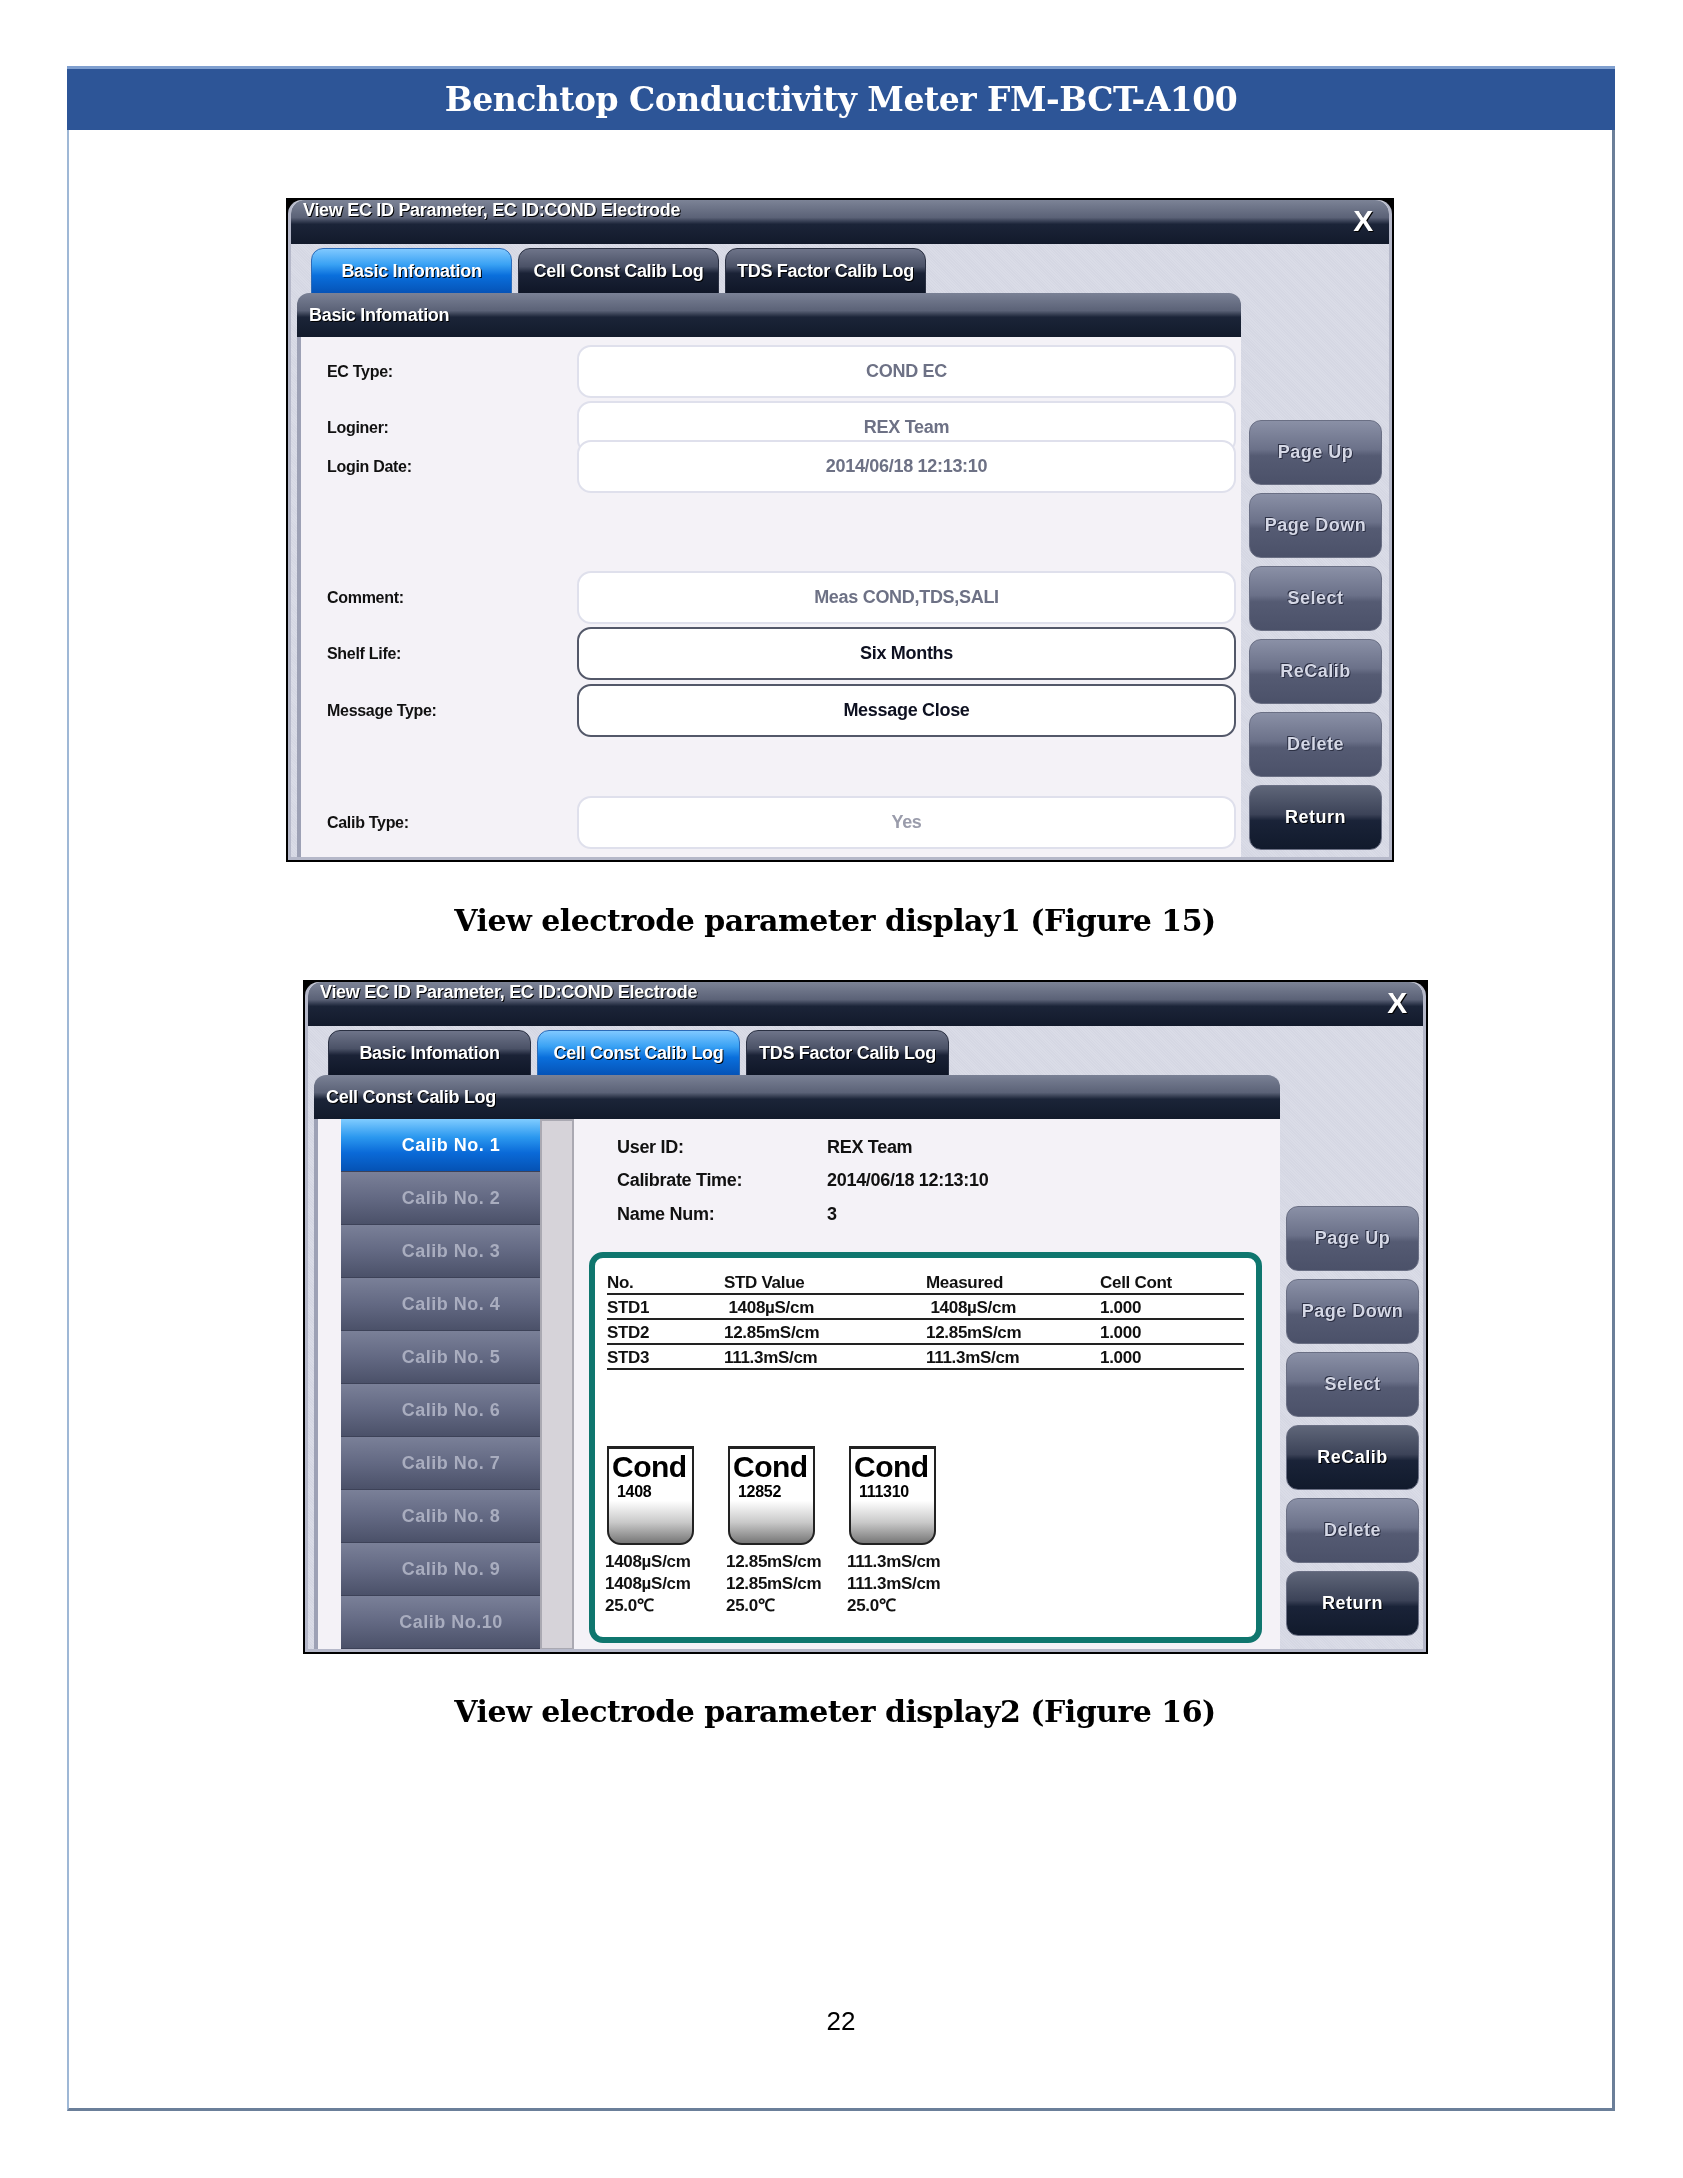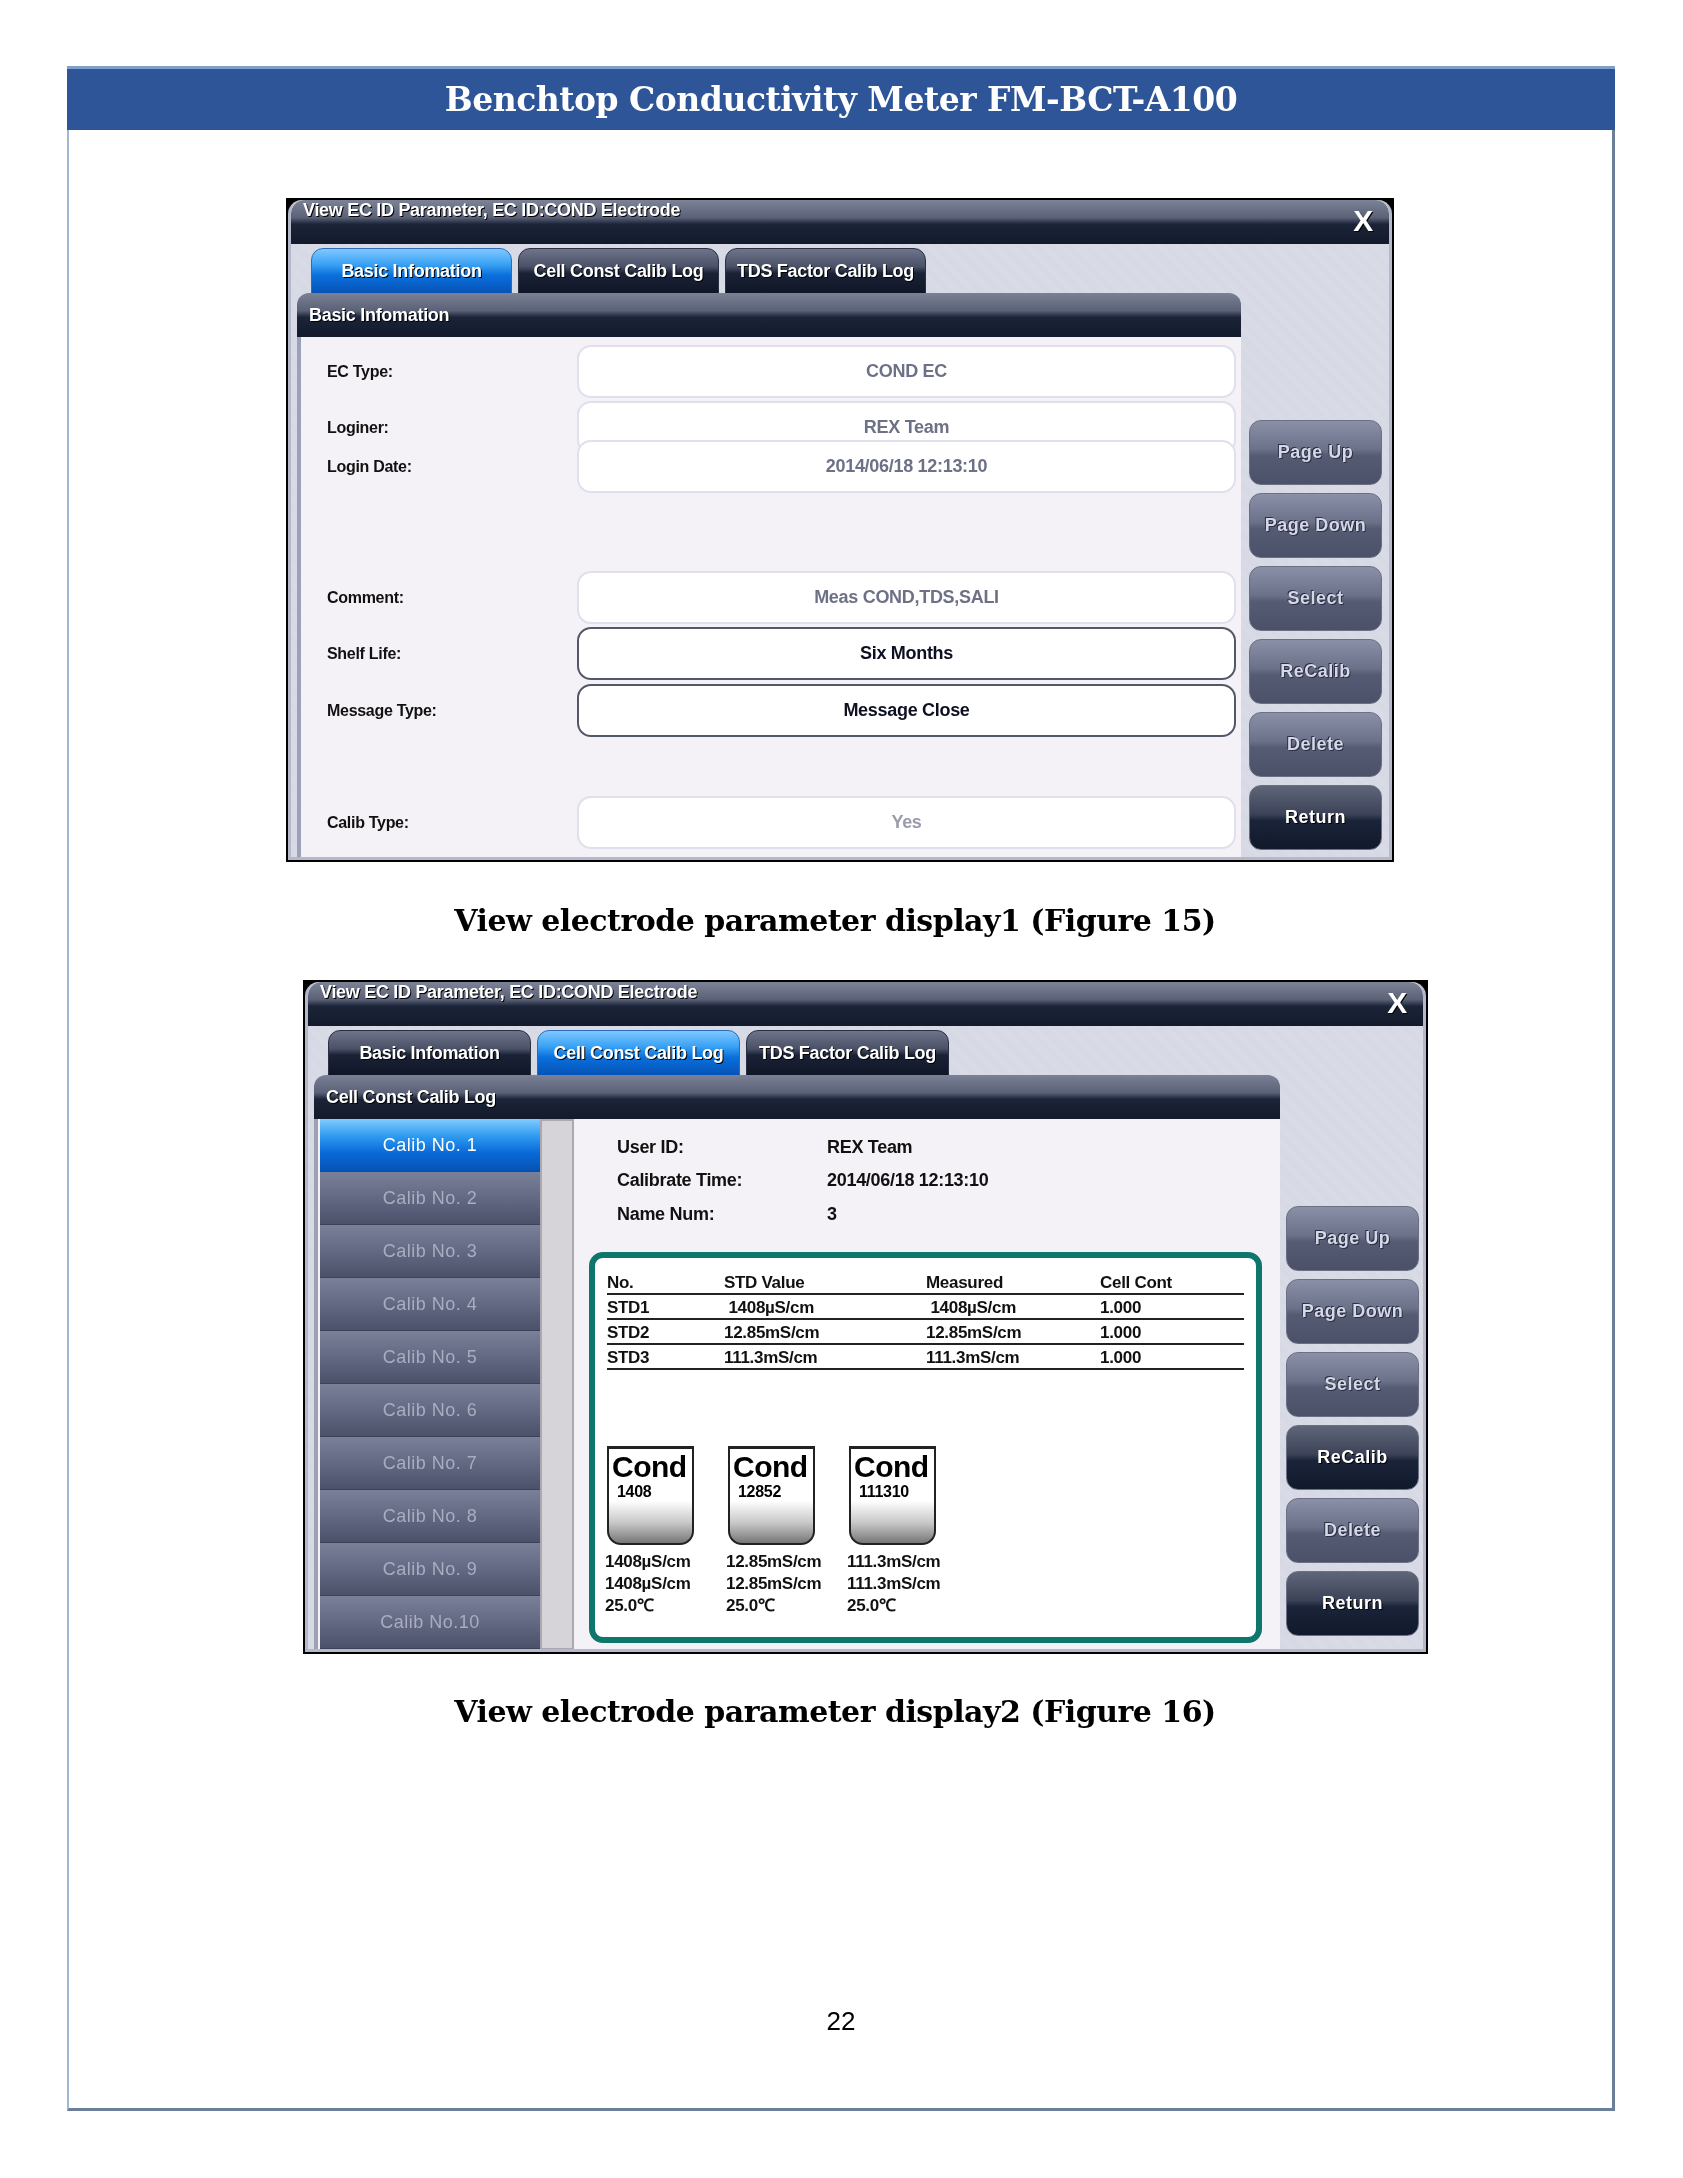--- a/index.html
+++ b/index.html
@@ -26,21 +26,21 @@
   .form-field { position: absolute; left: 276px; width: 659px; height: 53px; border-radius: 14px; background: #fff; border: 2px solid #dfe0ec; display: flex; align-items: center; justify-content: center; font-size: 18px; font-weight: bold; color: #6d7185; letter-spacing: -0.3px; }
   .form-field.editable { border: 2px solid #535869; color: #0d1020; }
   .form-field.faded { color: #9a9cab; }
 
   .side-btns { position: absolute; display: flex; flex-direction: column; gap: 8px; }
   .side-btn { width: 133px; height: 65px; border-radius: 12px; background: linear-gradient(#8a90a6 0%, #6b7189 45%, #555b73 55%, #4b5169 100%); color: #d5d8e6; font-weight: bold; font-size: 18px; display: flex; align-items: center; justify-content: center; text-shadow: 1px 1px 0 #2c3044, -1px -1px 0 #2c3044; border: 1px solid #6a6f84; letter-spacing: 0.5px; }
   .side-btn.primary { background: linear-gradient(#5f6679 0%, #3c4358 45%, #1a2338 55%, #111a2c 100%); color: #fff; text-shadow: 1px 1px 0 #000; }
 
   
   .calib-list { position: absolute; display: flex; flex-direction: column; }
-  .calib-item { width: 220px; height: 53px; background: linear-gradient(#7a8098 0%, #636983 50%, #4b5169 100%); color: #a9adbf; font-weight: normal; font-size: 18px; display: flex; align-items: center; justify-content: center; border-bottom: 1px solid #3d4258; letter-spacing: 0.5px; }
+  .calib-item { width: 220px; height: 53px; background: linear-gradient(#7a8098 0%, #636983 50%, #4b5169 100%); color: #a9adbf; font-weight: bold; font-size: 18px; display: flex; align-items: center; justify-content: center; border-bottom: 1px solid #3d4258; letter-spacing: 0.5px; margin-left: 21px; }
   .calib-item.active { background: linear-gradient(#80ccff 0%, #2b98ef 35%, #0a6ad8 65%, #0552b4 100%); color: #fff; }
   .scroll-track { position: absolute; background: #d6d3d9; border: 2px solid #aaa9b2; }
   .info-line { position: absolute; font-weight: bold; font-size: 18px; color: #111; letter-spacing: -0.3px; }
   .table-box { position: absolute; border: 6px solid #0f766e; border-radius: 14px; background: #fff; }
   .tbl { position: absolute; left: 12px; right: 12px; top: 12px; }
   .tbl-row { display: flex; height: 25px; align-items: flex-end; border-bottom: 2px solid #222; font-size: 17px; font-weight: bold; color: #111; letter-spacing: -0.3px; }
   .tbl-row .c0 { width: 117px; }
   .tbl-row .c1 { width: 202px; }
   .tbl-row .c2 { width: 174px; }
   .tbl-row .c3 { flex: 1; }

